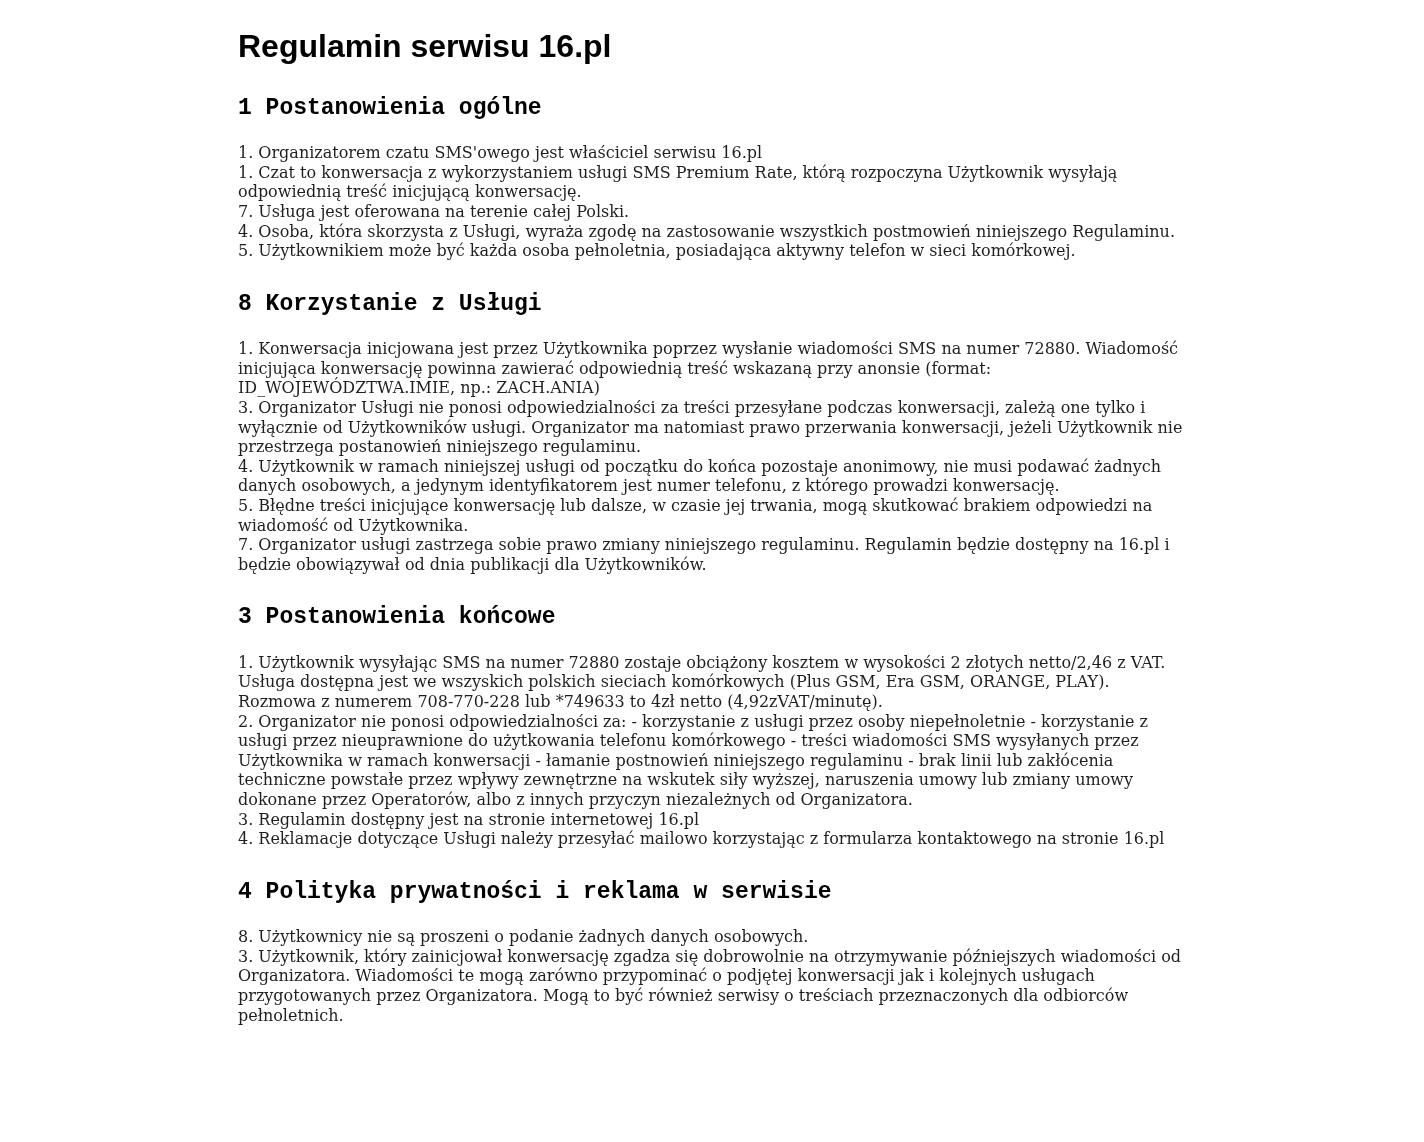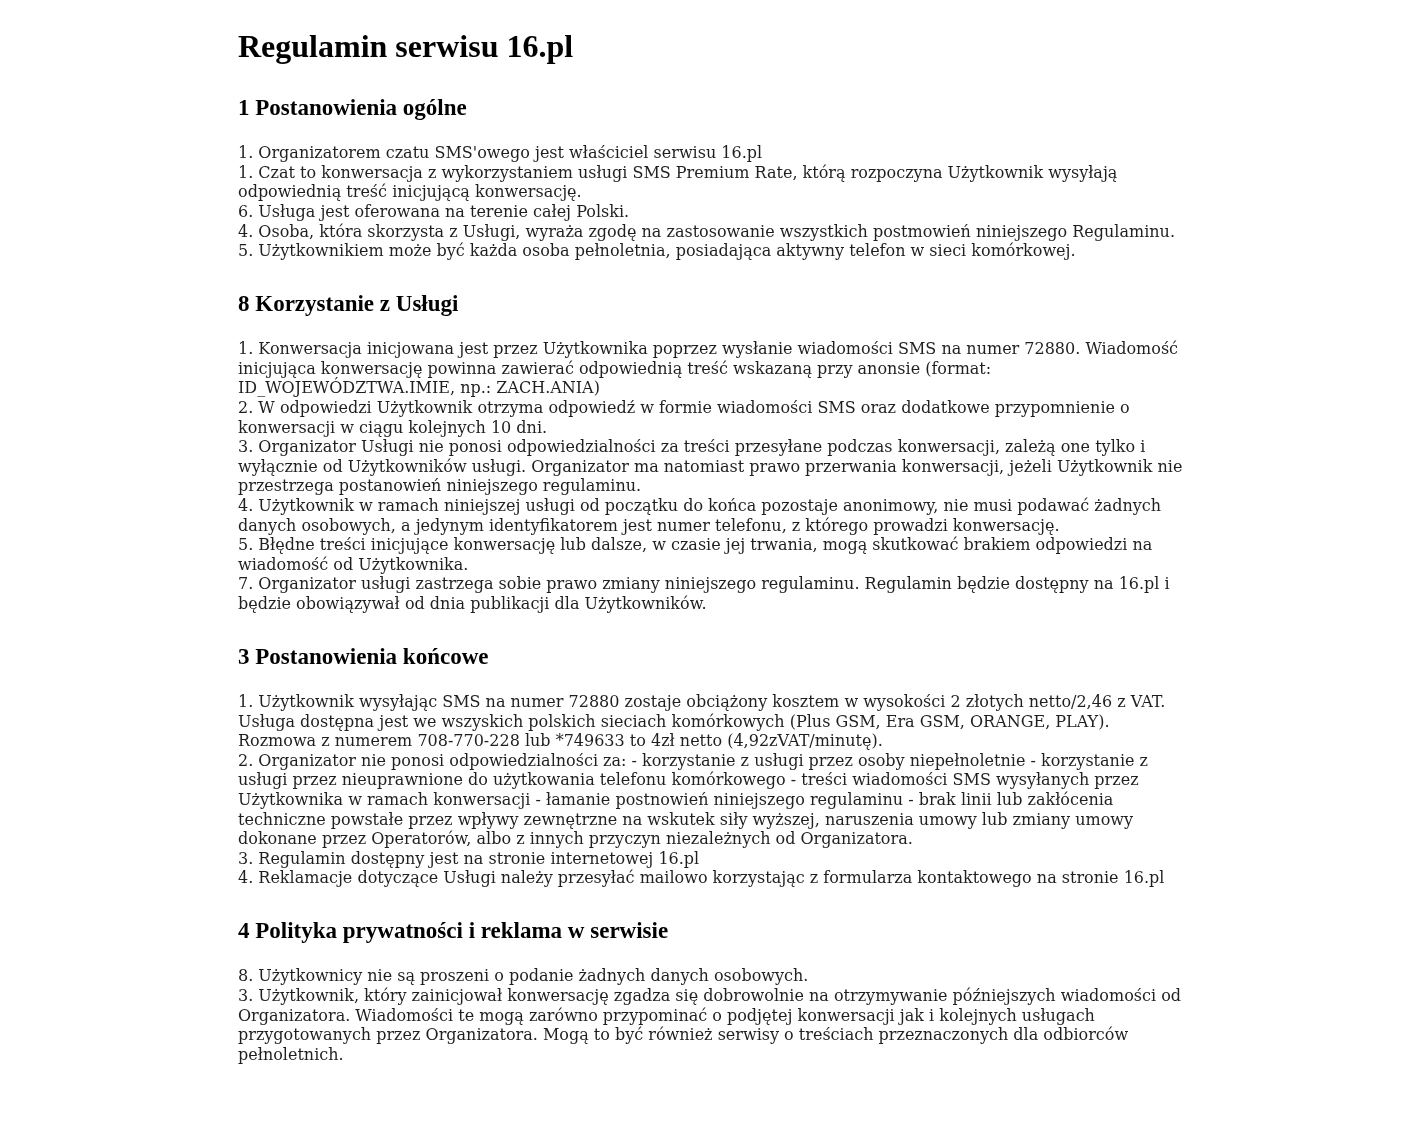--- a/index.html
+++ b/index.html
@@ -9,29 +9,29 @@
   }
   .page {
     width: 948px;
     margin: 0 auto;
     padding: 2px 0 30px 0;
     font-family: "DejaVu Serif", serif;
     color: #1f1f1f;
     background: #ffffff;
   }
   .doc-title {
-    font-family: Liberation Serif, serif;
+    font-family: Liberation Sans, sans-serif;
     font-size: 32px;
     font-weight: bold;
     color: #000000;
     margin: 26px 0 24px 0;
     line-height: 1.15;
   }
   .section-heading {
-    font-family: Liberation Serif, serif;
+    font-family: Liberation Mono, monospace;
     font-size: 23px;
     font-weight: bold;
     color: #000000;
     margin: 30px 0 22px 0;
     line-height: 1.15;
   }
   .terms-item {
     font-size: 16px;
     line-height: 19.6px;
     margin: 0;
@@ -47,29 +47,28 @@
 <body>
 
 <div class="page">
 
   <h1 class="doc-title">Regulamin serwisu 16.pl</h1>
 
   <div class="section">
     <h2 class="section-heading">1 Postanowienia ogólne</h2>
     <p class="terms-item">1. Organizatorem czatu SMS'owego jest właściciel serwisu 16.pl</p>
     <p class="terms-item">1. Czat to konwersacja z wykorzystaniem usługi SMS Premium Rate, którą rozpoczyna Użytkownik wysyłają odpowiednią treść inicjującą konwersację.</p>
-    <p class="terms-item">6. Usługa jest oferowana na terenie całej Polski.</p>
+    <p class="terms-item">7. Usługa jest oferowana na terenie całej Polski.</p>
     <p class="terms-item">4. Osoba, która skorzysta z Usługi, wyraża zgodę na zastosowanie wszystkich postmowień niniejszego Regulaminu.</p>
     <p class="terms-item">5. Użytkownikiem może być każda osoba pełnoletnia, posiadająca aktywny telefon w sieci komórkowej.</p>
   </div>
 
   <div class="section">
     <h2 class="section-heading">8 Korzystanie z Usługi</h2>
     <p class="terms-item">1. Konwersacja inicjowana jest przez Użytkownika poprzez wysłanie wiadomości SMS na numer 72880. Wiadomość inicjująca konwersację powinna zawierać odpowiednią treść wskazaną przy anonsie (format: ID_WOJEWÓDZTWA.IMIE, np.: ZACH.ANIA)</p>
-    <p class="terms-item">2. W odpowiedzi Użytkownik otrzyma odpowiedź w formie wiadomości SMS oraz dodatkowe przypomnienie o konwersacji w ciągu kolejnych 10 dni.</p>
     <p class="terms-item">3. Organizator Usługi nie ponosi odpowiedzialności za treści przesyłane podczas konwersacji, zależą one tylko i wyłącznie od Użytkowników usługi. Organizator ma natomiast prawo przerwania konwersacji, jeżeli Użytkownik nie przestrzega postanowień niniejszego regulaminu.</p>
     <p class="terms-item">4. Użytkownik w ramach niniejszej usługi od początku do końca pozostaje anonimowy, nie musi podawać żadnych danych osobowych, a jedynym identyfikatorem jest numer telefonu, z którego prowadzi konwersację.</p>
     <p class="terms-item">5. Błędne treści inicjujące konwersację lub dalsze, w czasie jej trwania, mogą skutkować brakiem odpowiedzi na wiadomość od Użytkownika.</p>
     <p class="terms-item">7. Organizator usługi zastrzega sobie prawo zmiany niniejszego regulaminu. Regulamin będzie dostępny na 16.pl i będzie obowiązywał od dnia publikacji dla Użytkowników.</p>
   </div>
 
   <div class="section">
     <h2 class="section-heading">3 Postanowienia końcowe</h2>
     <p class="terms-item">1. Użytkownik wysyłając SMS na numer 72880 zostaje obciążony kosztem w wysokości 2 złotych netto/2,46 z VAT. Usługa dostępna jest we wszyskich polskich sieciach komórkowych (Plus GSM, Era GSM, ORANGE, PLAY). Rozmowa z numerem 708-770-228 lub *749633 to 4zł netto (4,92zVAT/minutę).</p>
     <p class="terms-item">2. Organizator nie ponosi odpowiedzialności za: - korzystanie z usługi przez osoby niepełnoletnie - korzystanie z usługi przez nieuprawnione do użytkowania telefonu komórkowego - treści wiadomości SMS wysyłanych przez Użytkownika w ramach konwersacji - łamanie postnowień niniejszego regulaminu - brak linii lub zakłócenia techniczne powstałe przez wpływy zewnętrzne na wskutek siły wyższej, naruszenia umowy lub zmiany umowy dokonane przez Operatorów, albo z innych przyczyn niezależnych od Organizatora.</p>

